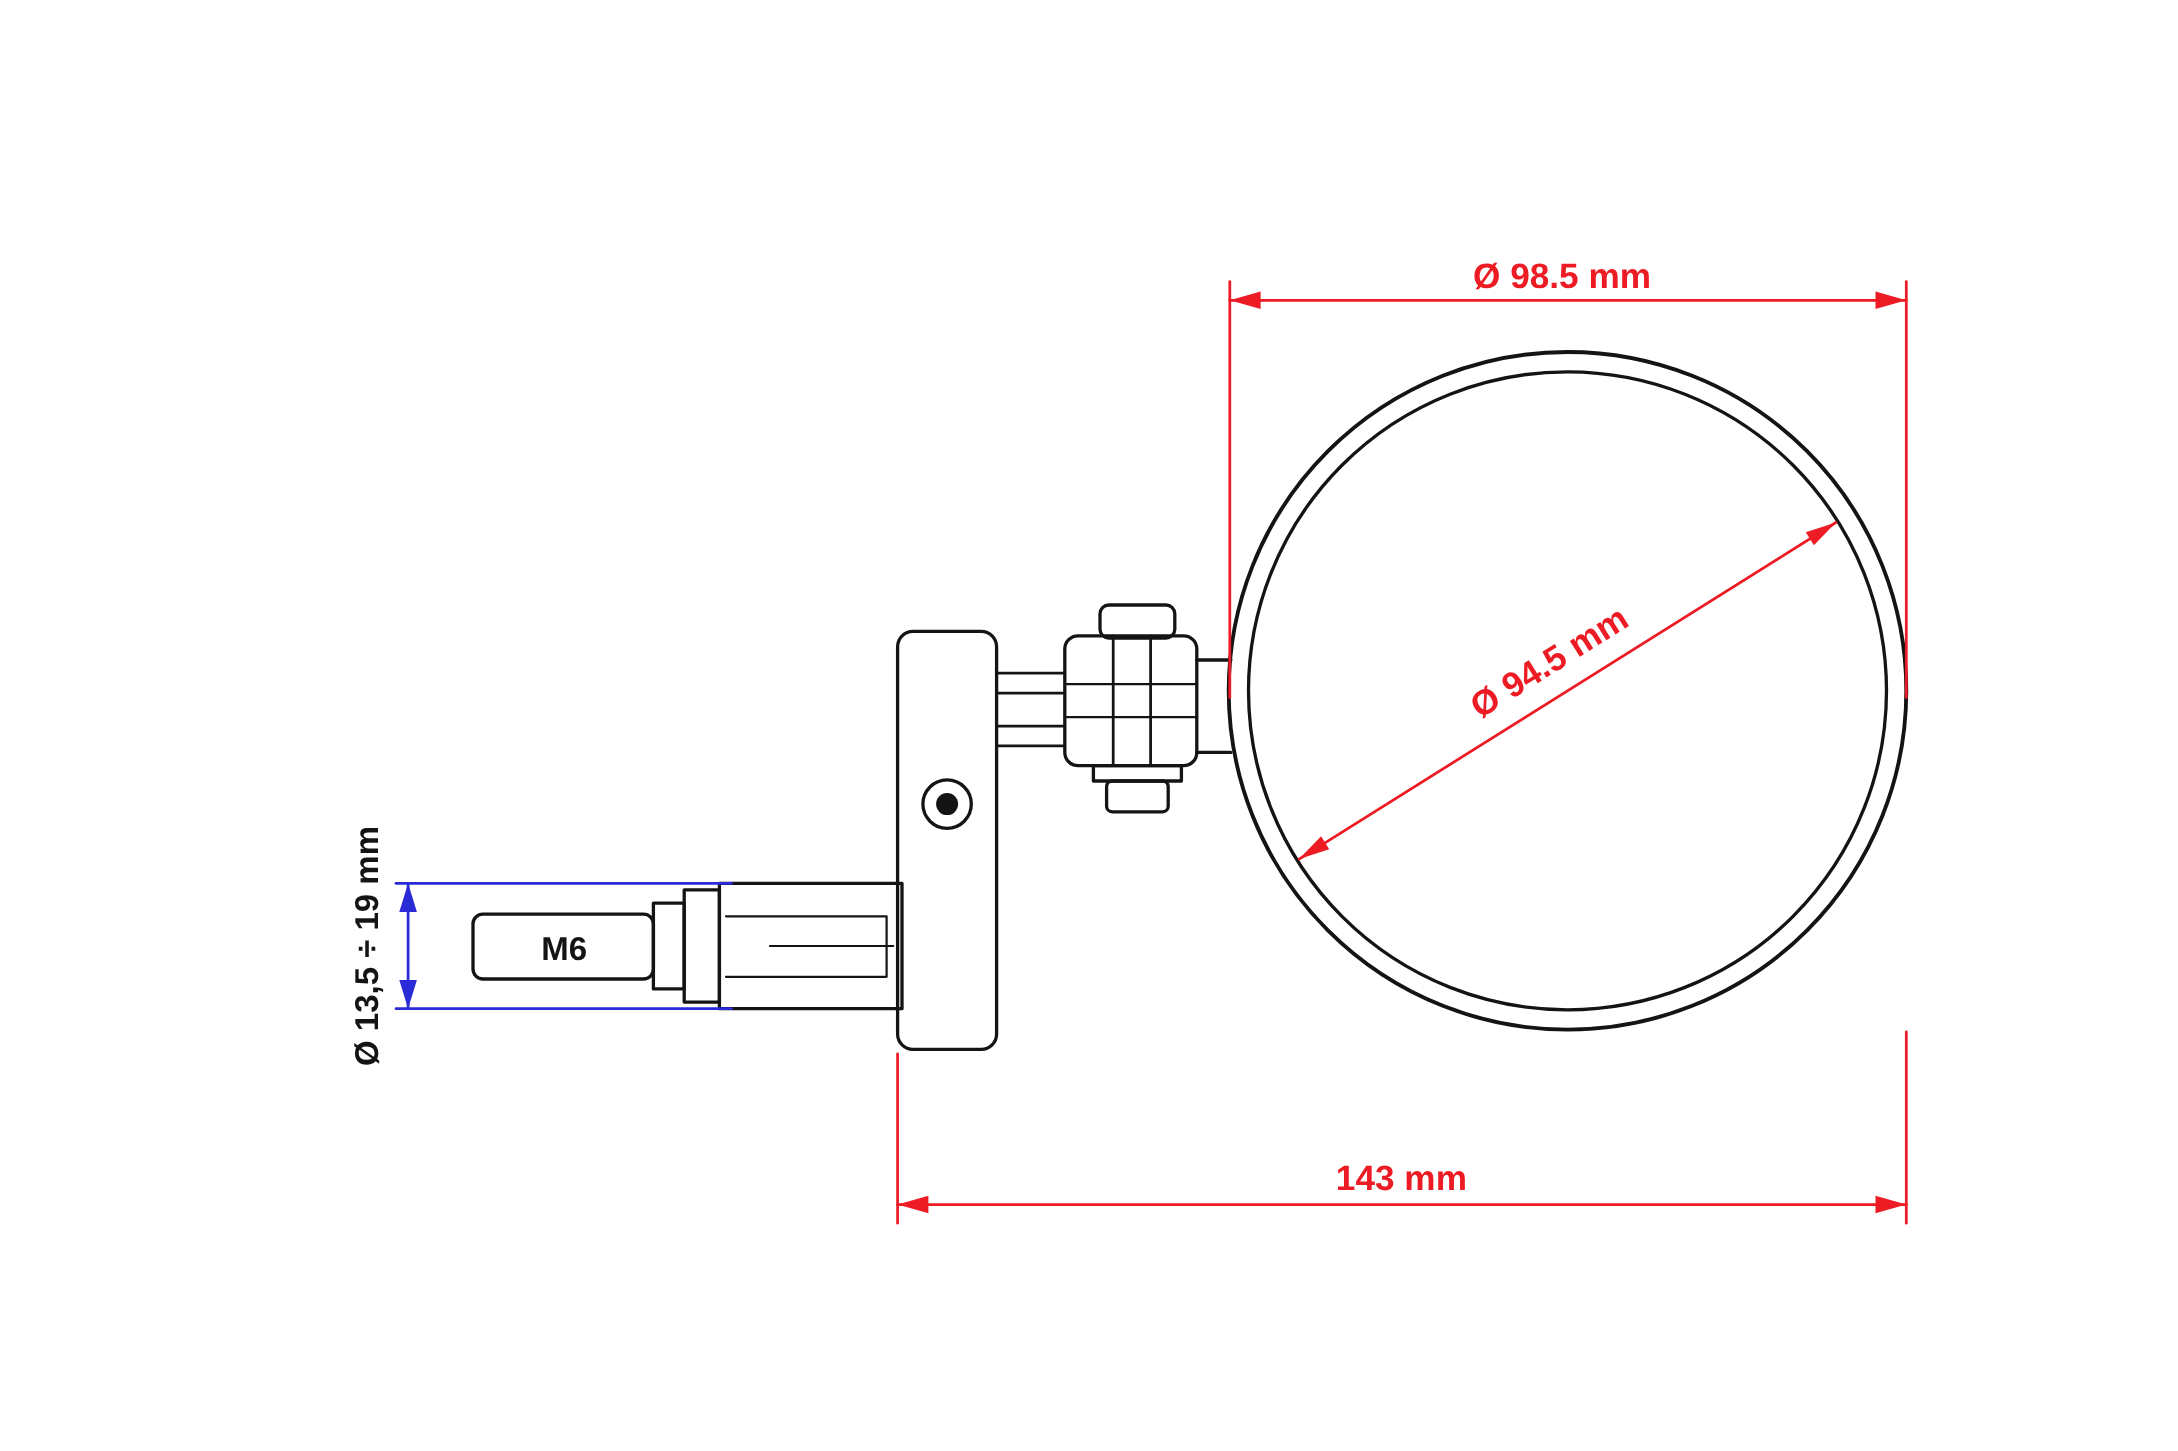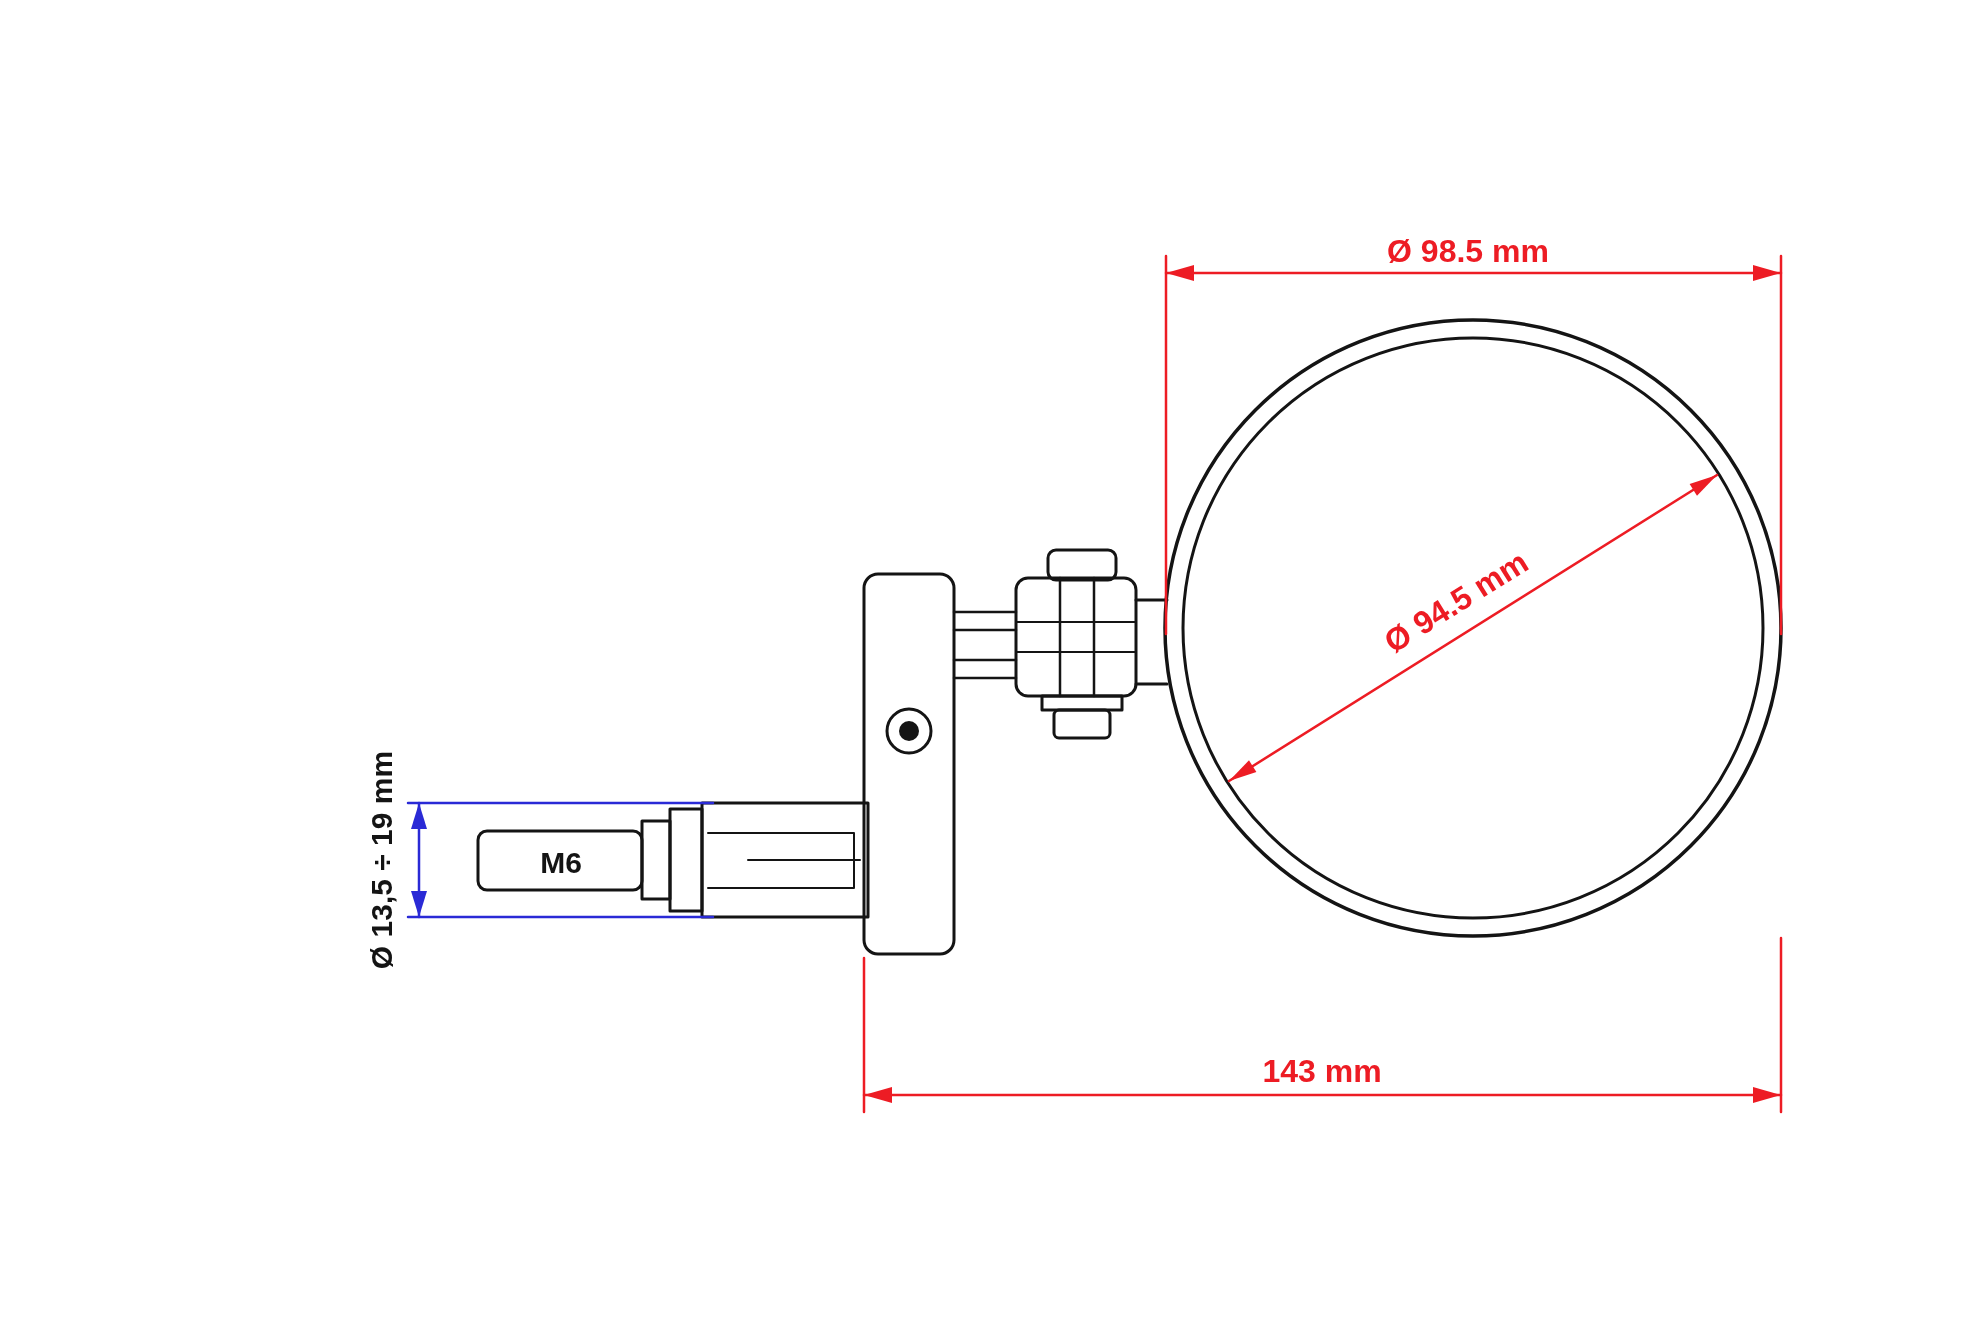--- a/index.html
+++ b/index.html
@@ -6,21 +6,20 @@
     margin: 0;
     padding: 0;
     background: #ffffff;
   }
   .frame {
     position: relative;
     width: 1868px;
     height: 1319px;
     background: #ffffff;
     overflow: hidden;
-    padding-left: 48px;
   }
   svg {
     display: block;
   }
   text {
     font-family: "Liberation Sans", "DejaVu Sans", sans-serif;
     font-weight: bold;
   }
   .dim-label {
     font-size: 32px;

